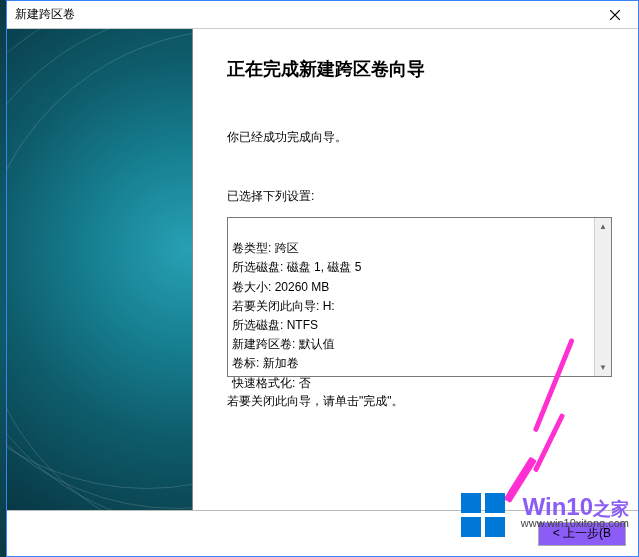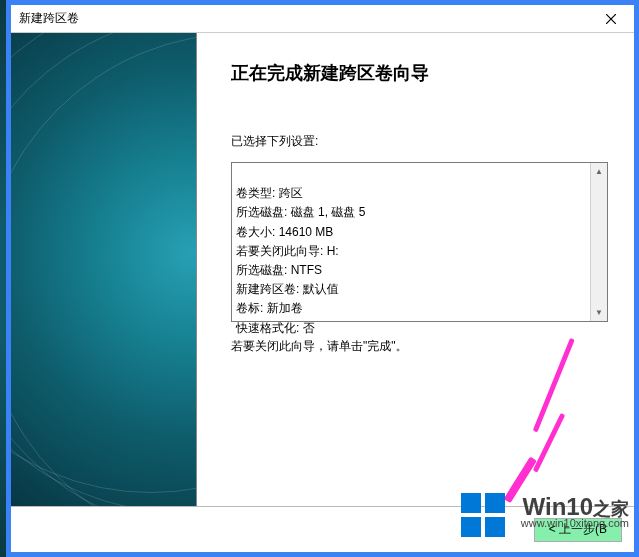--- a/index.html
+++ b/index.html
@@ -13,21 +13,21 @@
     position:relative;
     overflow:hidden;
   }
   .bg-strip {
     position:absolute; left:0; top:0; width:6px; height:557px;
     background: linear-gradient(180deg,#0a3a44,#0f5a6a 40%,#0f5a6a 60%,#0a3a44);
   }
   .window {
     position:absolute; left:6px; top:0; width:633px; height:557px;
     background:#fff;
-    border:5px solid #3b82f6;
+    border:1px solid #3b82f6;
   }
   .titlebar {
     height:28px; display:flex; align-items:center;
     border-bottom:1px solid #ccc;
   }
   .titlebar-text {
     padding-left:8px; font-size:12px;
   }
   .titlebar-spacer { flex:1; }
   .close-btn {
@@ -80,21 +80,21 @@
   }
   .footnote { font-size:12px; margin-top:16px; }
   .button-row {
     position:absolute; left:0; right:0; bottom:0; height:46px;
     border-top:1px solid #bbb;
     display:flex; align-items:center; justify-content:flex-end;
     padding-right:12px; gap:2px;
   }
   .wbtn {
     height:24px; padding:0 14px;
-    background:#86efac; border:1px solid #adadad;
+    background:#8b5cf6; border:1px solid #adadad;
     font-size:12px; font-family:inherit;
     white-space:nowrap;
   }
   
   .wm {
     position:absolute; right:0; bottom:16px; width:290px; height:90px;
     pointer-events:none;
   }
   .wm-stroke {
     position:absolute;
@@ -102,21 +102,21 @@
     transform-origin:left center;
     border-radius:2px;
   }
   .wm-logo {
     position:absolute; right:134px; bottom:4px; width:44px; height:44px;
     display:grid; grid-template-columns:1fr 1fr; grid-template-rows:1fr 1fr; gap:4px;
   }
   .wm-logo div { background:#0078d7; }
   .wm-text1 {
     position:absolute; right:10px; bottom:20px;
-    font-size:24px; font-weight:700; color:#404040;
+    font-size:24px; font-weight:700; color:#8b5cf6;
   }
   .wm-text2 {
     position:absolute; right:10px; bottom:12px;
     font-size:11px; color:#444;
   }
 </style>
 </head>
 <body>
 
 <div class="bg-strip"></div>
@@ -136,27 +136,28 @@
   <div class="client">
     <div class="side-panel">
       <div class="side-arc" style="width:520px;height:520px;left:-120px;top:-60px;"></div>
       <div class="side-arc" style="width:520px;height:520px;left:-90px;top:-40px;"></div>
       <div class="side-arc" style="width:520px;height:520px;left:-60px;top:-20px;"></div>
       <div class="side-arc" style="width:520px;height:520px;left:-30px;top:0px;"></div>
     </div>
 
     <div class="content">
       <h1>正在完成新建跨区卷向导</h1>
+      <div class="msg">你已经成功完成向导。</div>
       <div class="caption">已选择下列设置:</div>
 
       <div class="listbox">
         <div class="listbox-lines">
 <span>卷类型: 跨区</span>
 <span>所选磁盘: 磁盘 1, 磁盘 5</span>
-<span>卷大小: 14610 MB</span>
+<span>卷大小: 20260 MB</span>
 <span>若要关闭此向导: H:</span>
 <span>所选磁盘: NTFS</span>
 <span>新建跨区卷: 默认值</span>
 <span>卷标: 新加卷</span>
 <span>快速格式化: 否</span>
         </div>
         <div class="scrollbar">
           <div class="sb-btn">▲</div>
           <div class="sb-btn">▼</div>
         </div>

